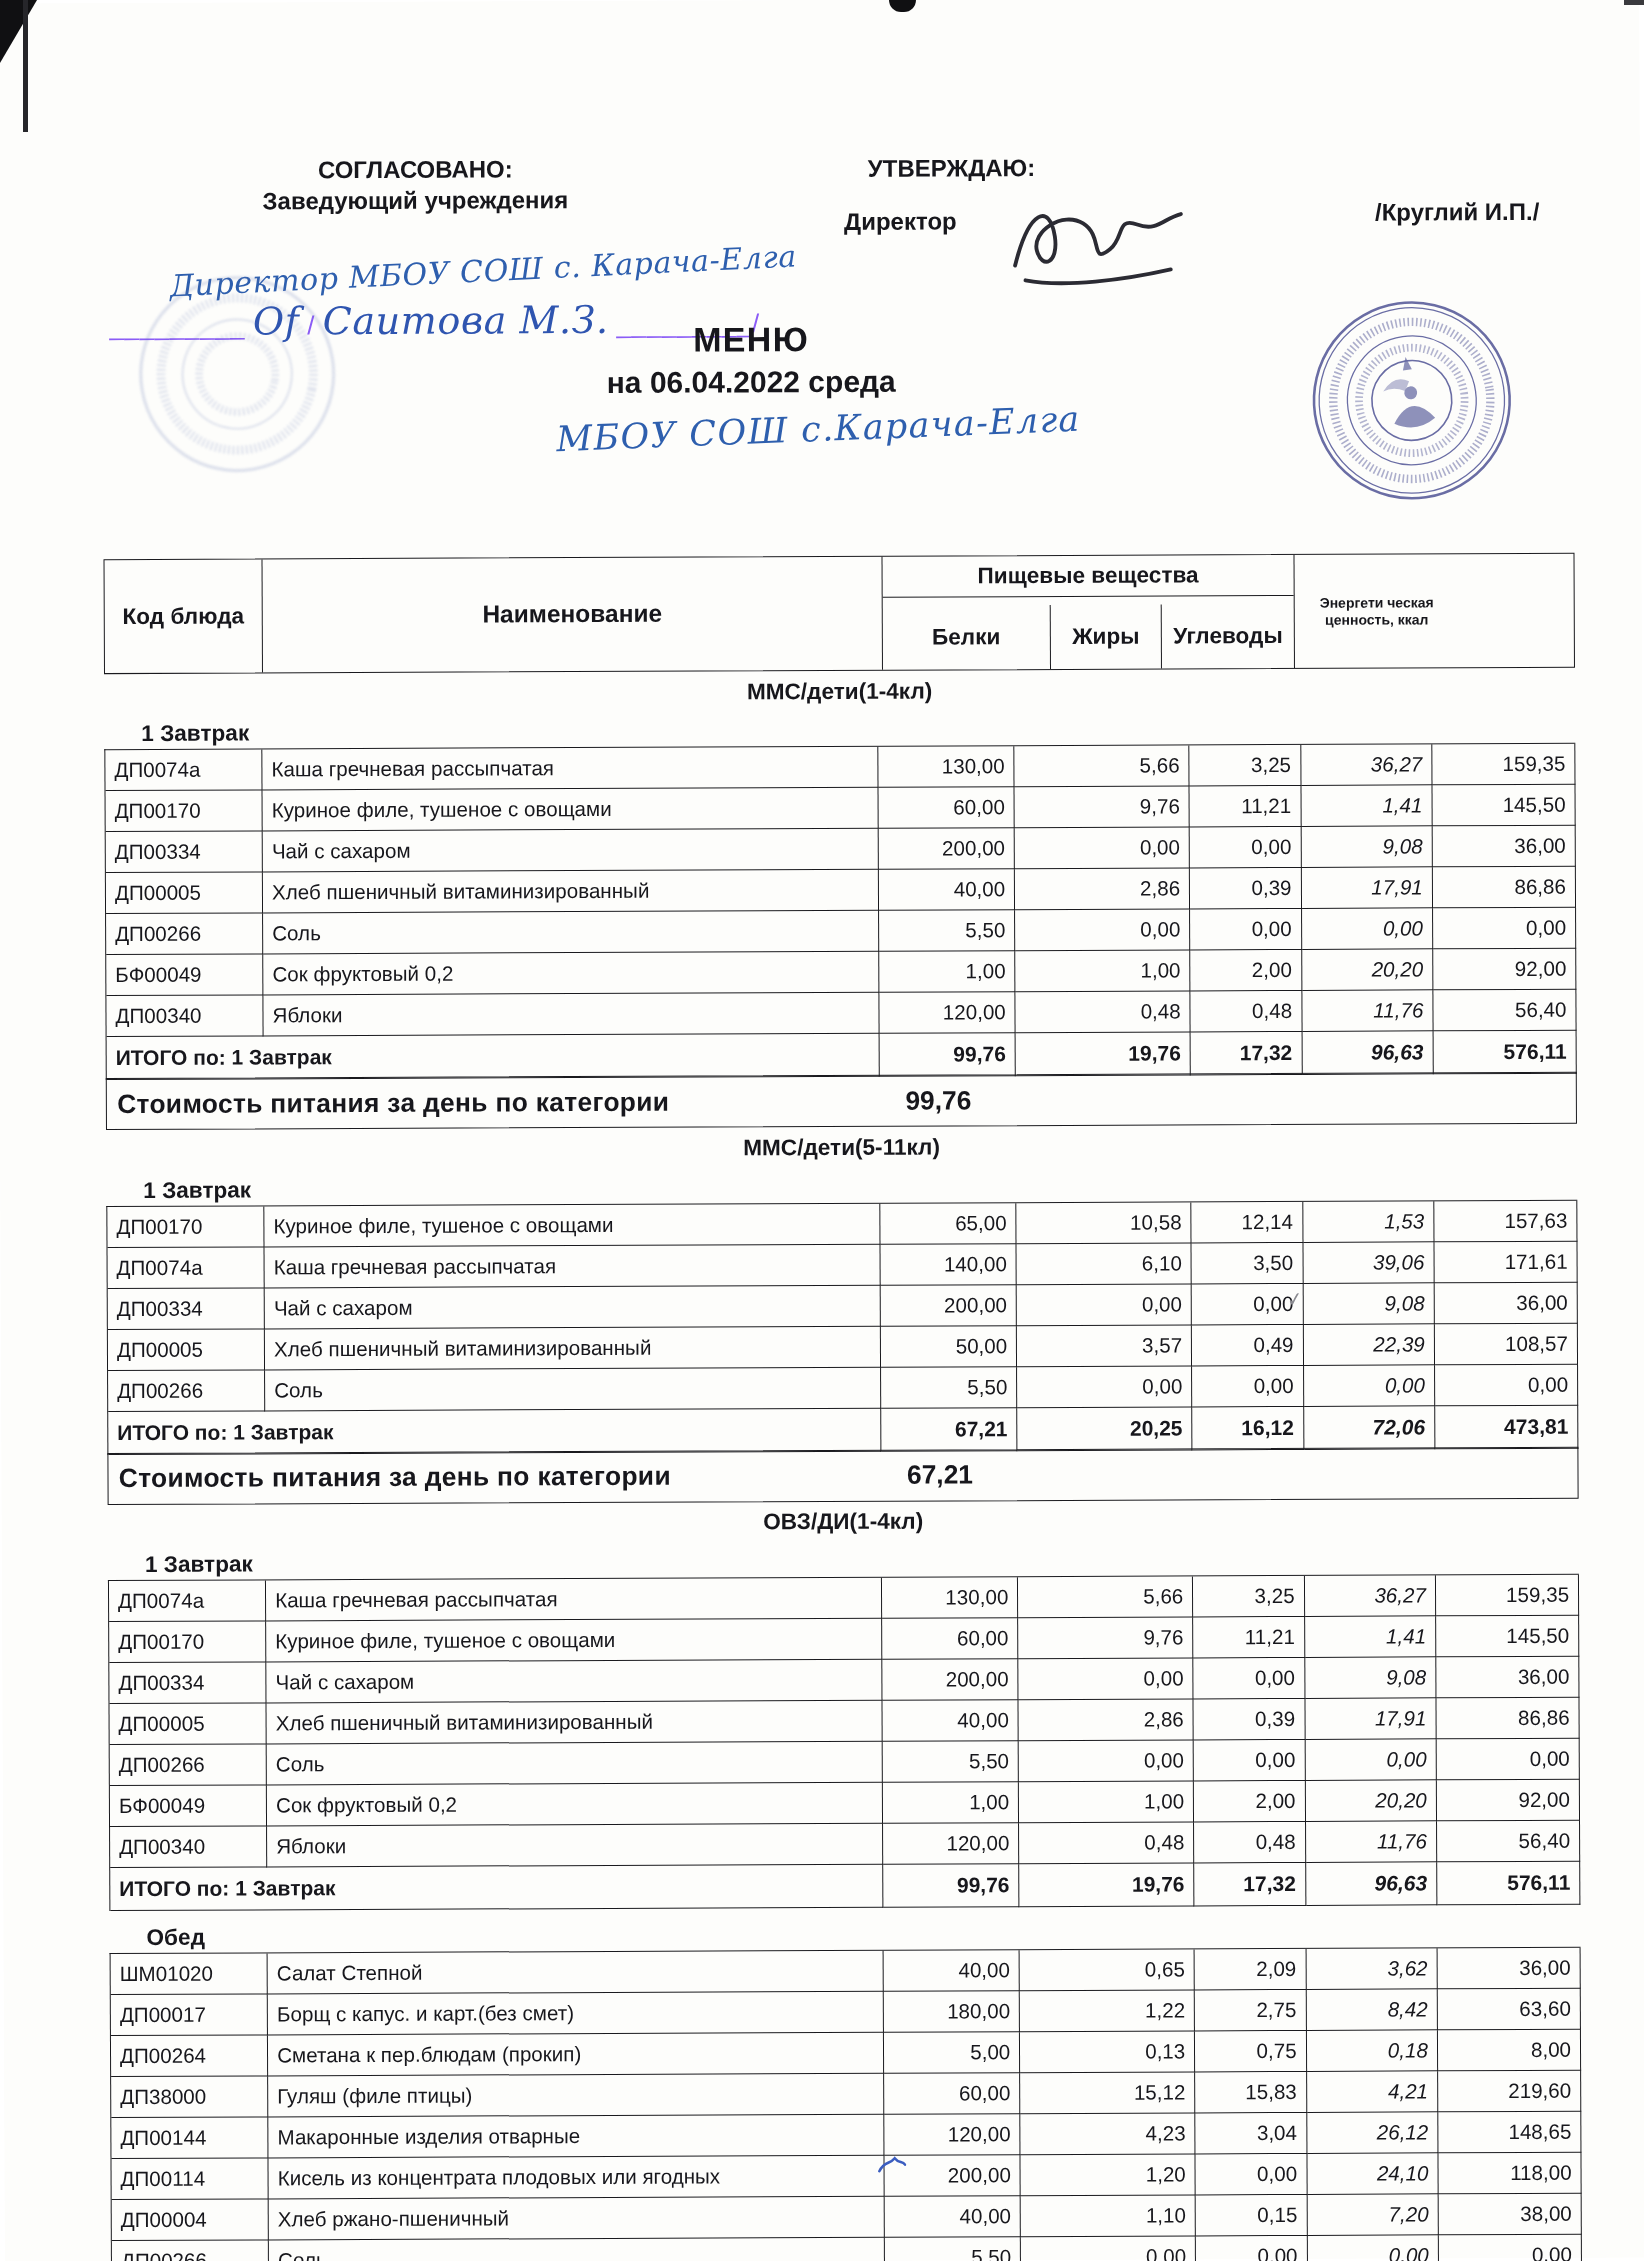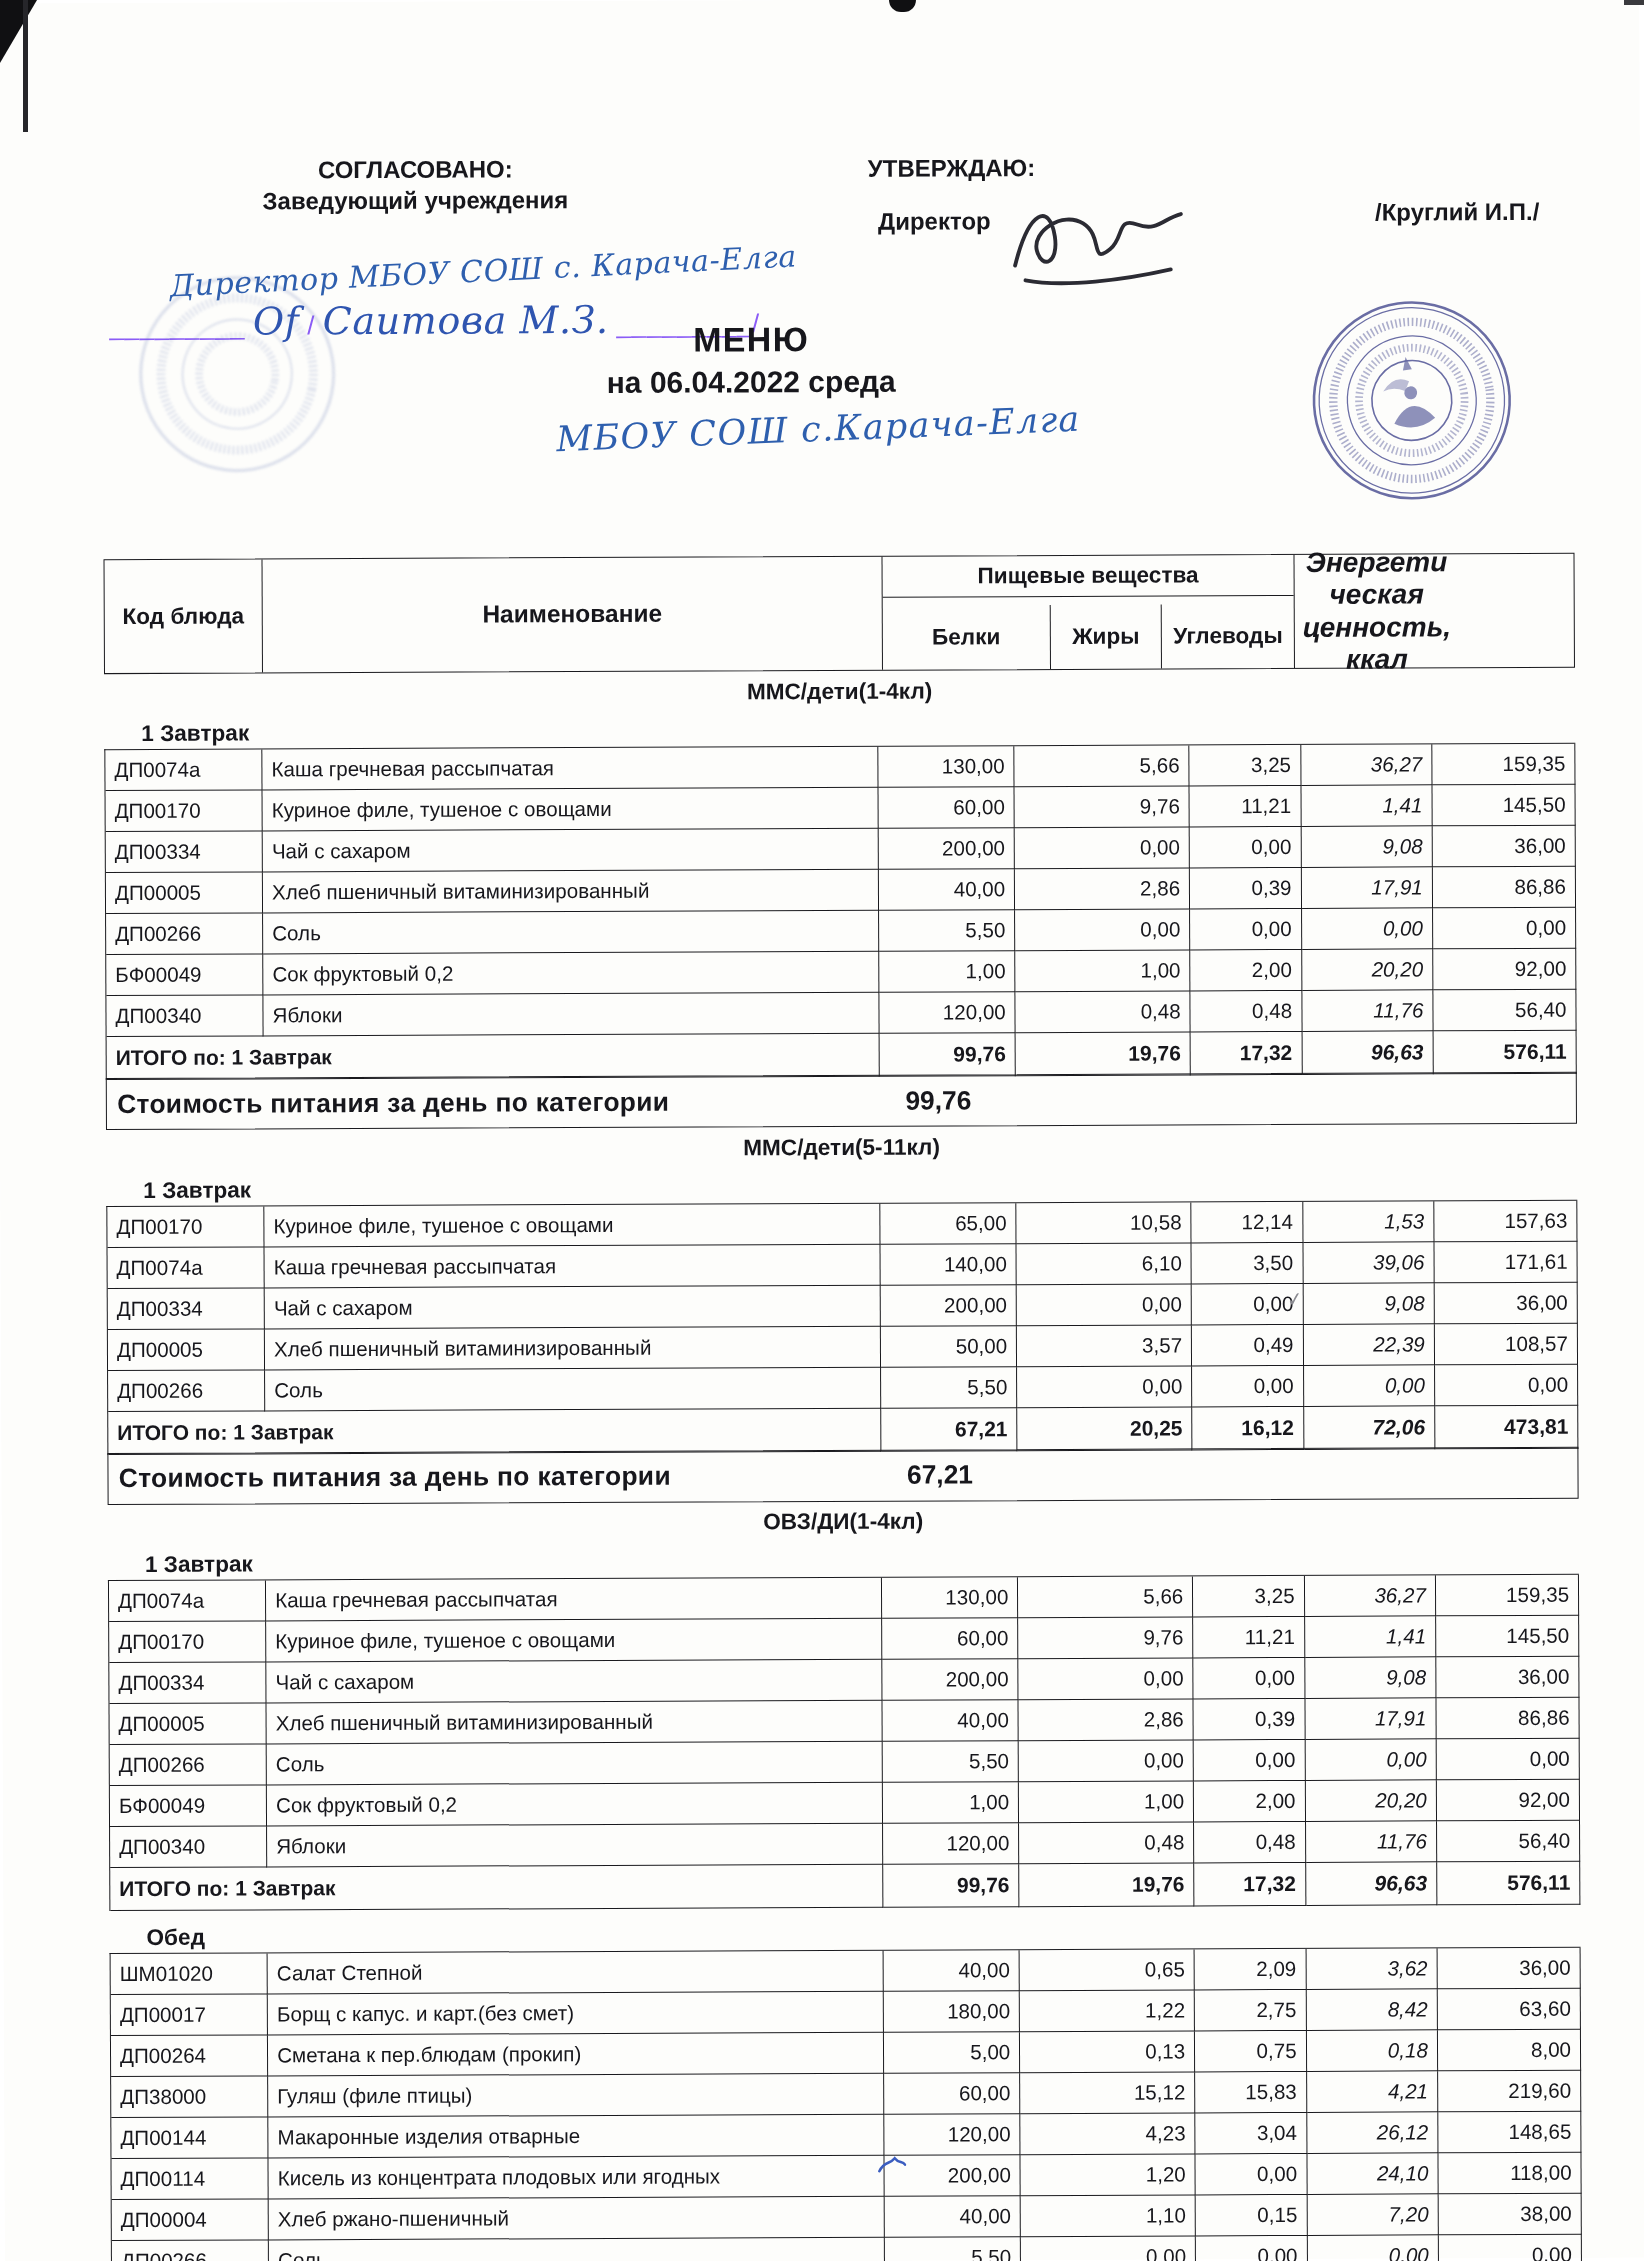--- a/index.html
+++ b/index.html
@@ -15,21 +15,21 @@
   .hdr{position:absolute;left:0;top:0;width:1644px;height:555px;}
   .b{font-weight:bold;}
   .fs36{font-size:24px;}
   .agree-block{position:absolute;left:213px;top:152px;width:413px;text-align:center;line-height:1.3;}
   .hand{font-family:"DejaVu Serif",serif;font-style:italic;color:#2e5fae;}
   .hand1{position:absolute;left:173px;top:251px;width:671px;font-size:30px;transform:rotate(-2.5deg);letter-spacing:0.6px;}
   .hand2{position:absolute;left:113px;top:297px;font-size:26px;letter-spacing:0.6px;white-space:nowrap;}
   .hand2 .black{color:#8b5cf6;font-family:"Liberation Sans",sans-serif;font-style:normal;}
   .hand-init,.hand-name{font-family:"DejaVu Serif",serif;font-style:italic;color:#2f55b0;font-size:38px;}
   .approve-title{position:absolute;left:872px;top:155px;}
-  .approve-role{position:absolute;left:882px;top:208px;}
+  .approve-role{position:absolute;left:848px;top:208px;}
   .approve-name{position:absolute;left:1379px;top:201px;white-space:nowrap;}
   .sig{position:absolute;left:1006px;top:186px;width:193px;height:119px;}
   .title-block{position:absolute;left:529px;top:320px;width:451px;text-align:center;}
   .doc-title{font-size:34px;letter-spacing:1.3px;font-weight:bold;}
   .doc-date{font-size:30px;margin-top:6.4px;font-weight:bold;}
   .school{position:absolute;left:451px;top:409px;width:741px;text-align:center;font-size:35px;transform:rotate(-2deg);letter-spacing:1.3px;}
   .stamp-right{position:absolute;left:1312px;top:300px;width:206px;height:206px;opacity:.82;transform:rotate(-8deg);}
   .stamp-left{position:absolute;left:139px;top:270px;width:203px;height:203px;opacity:.20;filter:blur(1px);transform:rotate(12deg);}
 
   
@@ -40,21 +40,21 @@
   .hc-code{width:158px;}
   .hc-name{width:620px;font-size:24.5px;}
   .hc-out{width:137px;}
   .hc-nutri{width:412px;display:flex;flex-direction:column;border-right:1.9px solid #1a1a1e;box-sizing:border-box;}
   .nutri-top{height:40px;border-bottom:1.9px solid #1a1a1e;display:flex;align-items:center;justify-content:center;font-weight:bold;font-size:22.6px;}
   .nutri-bottom{flex:1;display:flex;}
   .nb{box-sizing:border-box;display:flex;align-items:center;justify-content:center;font-weight:bold;font-size:22.6px;margin-top:8px;}
   .nb-prot{width:168px;border-right:1.9px solid #1a1a1e;}
   .nb-fat{width:112px;border-right:1.9px solid #1a1a1e;}
   .nb-carb{width:132px;border-radius:29px;}
-  .hc-kcal{width:164px;border-right:none;font-size:28px;font-style:italic;}
+  .hc-kcal{width:164px;border-right:none;font-size:14px;}
 
   .cat-title{width:1471px;text-align:center;font-weight:bold;font-size:22.6px;margin:7.7px 0 1.3px;}
   .meal-title{font-weight:bold;font-size:22.6px;padding-left:37px;margin-top:11.6px;height:30px;line-height:30px;}
   .rows-block{width:1471px;box-sizing:border-box;border-left:1.9px solid #1a1a1e;border-top:1.9px solid #1a1a1e;}
   .row{display:flex;}
   .cell{box-sizing:border-box;border-right:1.9px solid #1a1a1e;border-bottom:1.9px solid #1a1a1e;
         height:41px;display:flex;align-items:center;font-size:20.6px;padding:0 9px;overflow:hidden;white-space:nowrap;}
   .c-code{width:158px;}
   .c-name{width:620px;}
   .c-out{width:137px;}

